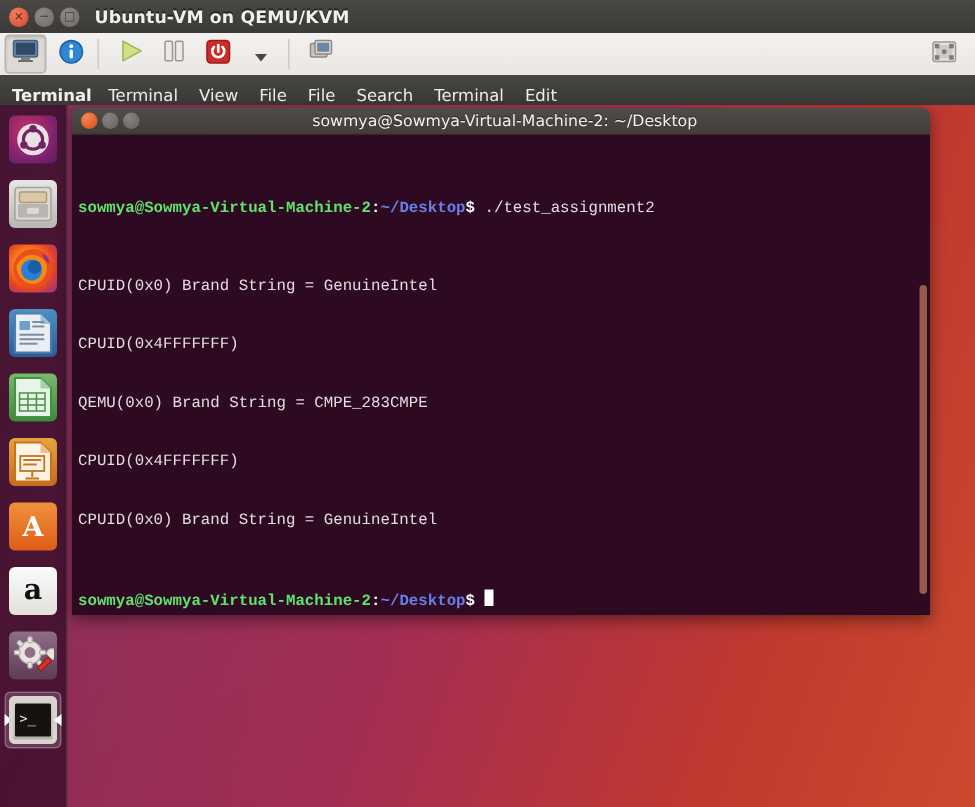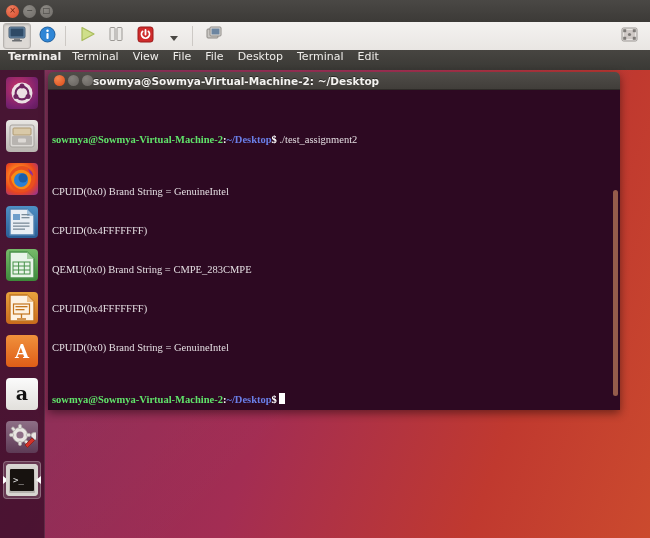--- a/index.html
+++ b/index.html
@@ -47,21 +47,21 @@
     background:
       linear-gradient(135deg, rgba(255,255,255,.05) 0%, rgba(0,0,0,0) 60%),
       linear-gradient(110deg,#772953 0%,#8e2b55 22%,#a32d53 48%,#c0392f 78%,#cb4a2e 100%);
     overflow:hidden;
   }
 
   
   .unity-panel{
     position:absolute;left:0;top:0;width:650px;height:20px;
     background:linear-gradient(to bottom,#474541 0%,#3a3935 100%);
-    display:flex;align-items:flex-start;
+    display:flex;align-items:flex-end;
     font-size:11px;color:#f2f0ee;
   }
   .panel-app{font-weight:bold;margin-left:4px;padding:0 4px;}
   .panel-menu{display:flex;align-items:center;}
   .panel-menu .mi{padding:0 7px;color:#efedea;}
 
   
   .launcher{
     position:absolute;left:0;top:20px;width:44px;height:468px;
     background:rgba(48,10,36,.72);
@@ -110,30 +110,30 @@
     background:linear-gradient(to bottom,#504d49 0%,#413e3a 100%);
     display:flex;align-items:center;
     border-bottom:1px solid #2e2b28;
   }
   .tw-btns{display:flex;gap:3px;margin-left:6px;}
   .twb{width:11px;height:11px;border-radius:50%;}
   .twb.close{background:radial-gradient(circle at 35% 30%,#f4874f,#db4a18);}
   .twb.min{background:radial-gradient(circle at 35% 30%,#86827d,#66625e);}
   .twb.max{background:radial-gradient(circle at 35% 30%,#86827d,#66625e);}
   .tw-title{
-    flex:1;text-align:left;color:#f4f2f0;font-size:10.5px;font-weight:bold;
+    flex:1;text-align:center;color:#f4f2f0;font-size:10.5px;font-weight:normal;
     margin-right:40px;text-shadow:0 -1px 0 rgba(0,0,0,.5);
     white-space:nowrap;overflow:hidden;
   }
   .term-body{
     position:relative;width:100%;height:321px;background:#2d0922;
     padding:4px 0 0 4px;box-sizing:border-box;
   }
   .term-text{
-    font-family:Liberation Serif, serif;
+    font-family:Liberation Mono, monospace;
     font-size:10.5px;line-height:13px;color:#e6e0e4;white-space:pre;
   }
   .term-text .ln{display:block;height:13px;}
   .g{color:#60e36a;font-weight:bold;}
   .b{color:#6a7fe8;font-weight:bold;}
   .w{color:#ffffff;font-weight:bold;}
   .n{color:#e3dde1;}
   .cursor{display:inline-block;width:6px;height:11px;background:#ffffff;
           vertical-align:-1px;}
   .term-scroll{
@@ -149,20 +149,21 @@
 <body>
 
 <div id="root">
 
   <div class="qemu-titlebar">
     <div class="wbtns">
       <div class="wbtn close">×</div>
       <div class="wbtn min">−</div>
       <div class="wbtn max">□</div>
     </div>
+    <div class="qemu-title">Ubuntu-VM on QEMU/KVM</div>
   </div>
 
   <div class="qemu-toolbar">
 
     <div class="tb-btn pressed">
       <span>
         <svg width="18" height="16" viewBox="0 0 18 16">
           <rect x="1" y="1" width="16" height="11" rx="1.5" fill="#6d8cab" stroke="#4a5f75" stroke-width="1"></rect>
           <rect x="2.5" y="2.5" width="13" height="8" fill="#2f4a66"></rect>
           <rect x="6" y="12.5" width="6" height="2" fill="#7b7e82"></rect>
@@ -249,21 +250,21 @@
 
   <div class="guest">
 
     <div class="unity-panel">
       <span class="panel-app">Terminal</span>
       <span class="panel-menu">
         <span class="mi">Terminal</span>
         <span class="mi">View</span>
         <span class="mi">File</span>
         <span class="mi">File</span>
-        <span class="mi">Desktop</span>
+        <span class="mi">Search</span>
         <span class="mi">Terminal</span>
         <span class="mi">Edit</span>
       </span>
     </div>
 
     <div class="launcher">
 
       <div class="lbox">
         <div class="licon ic-ubuntu">
           <svg width="24" height="24" viewBox="0 0 24 24">

